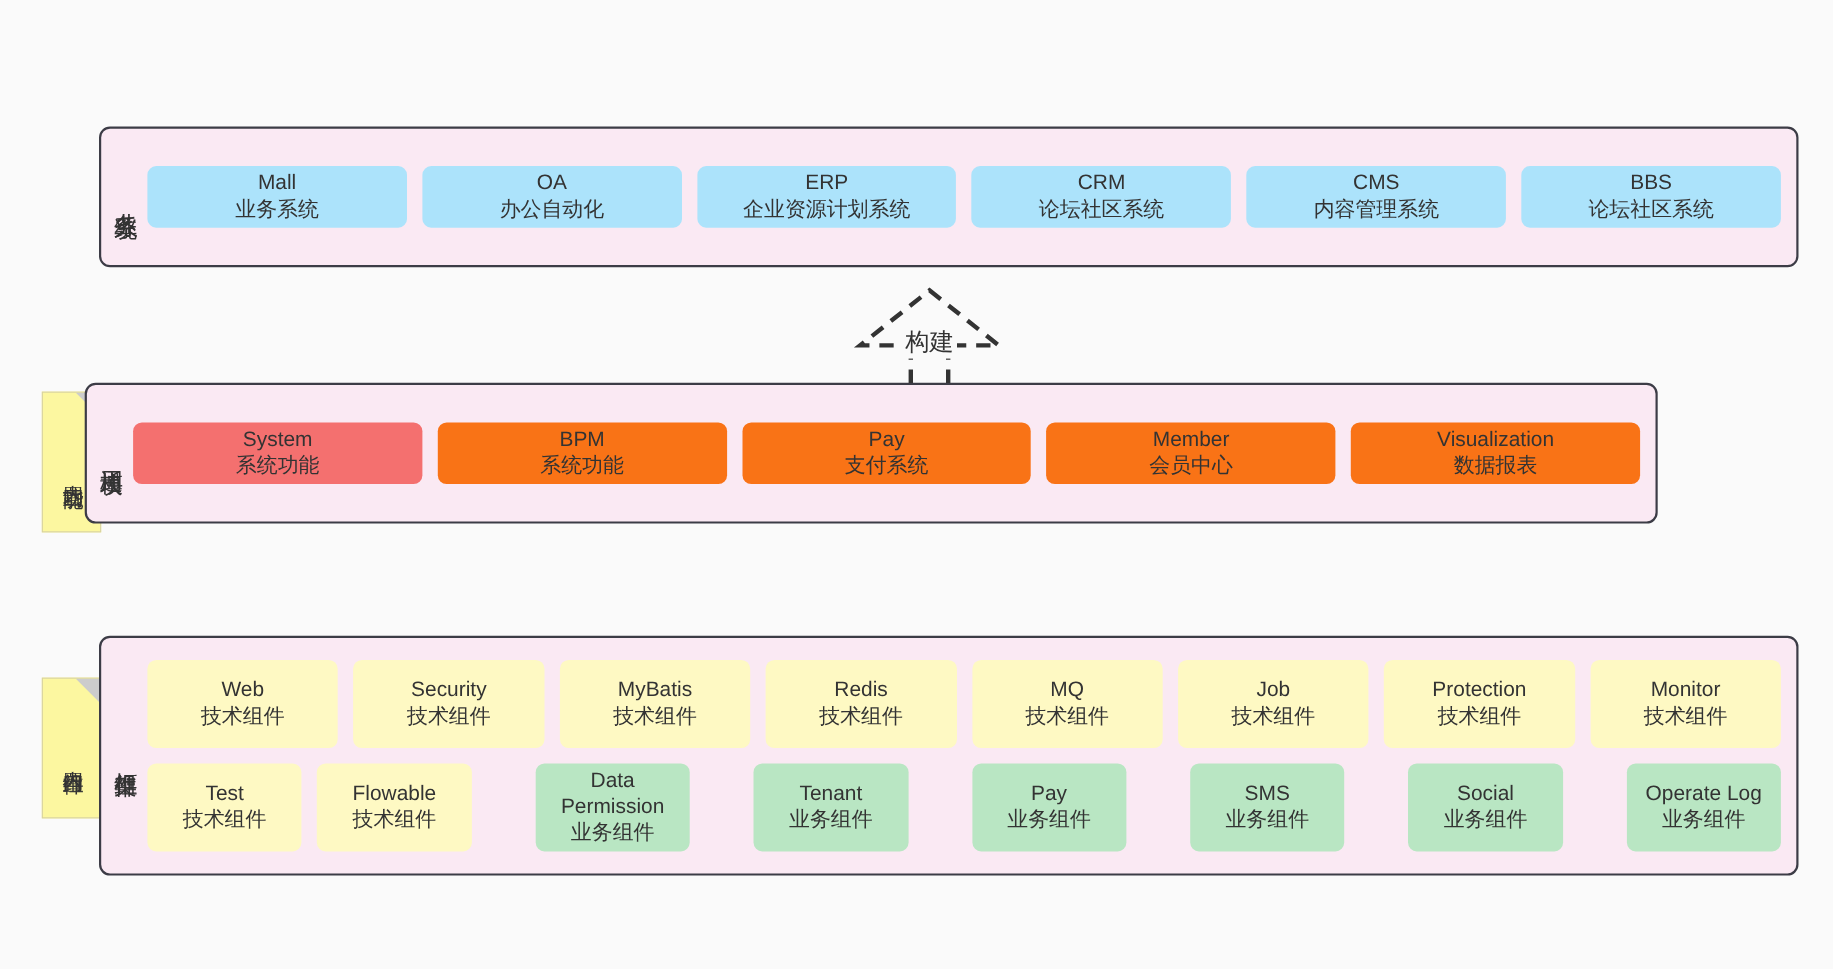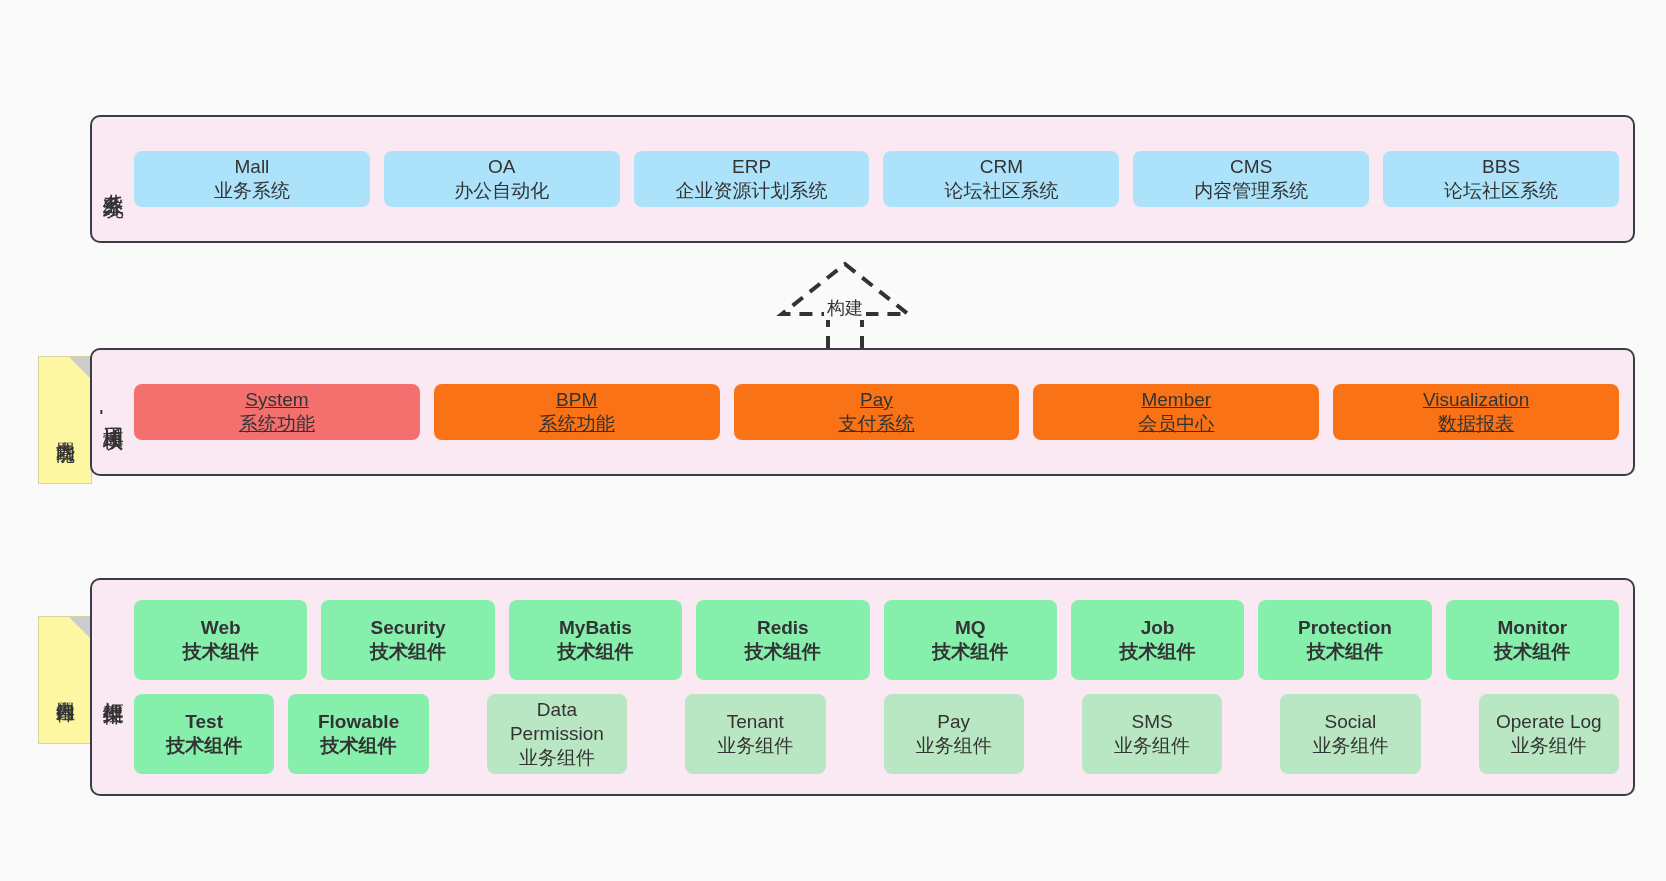--- a/index.html
+++ b/index.html
@@ -84,21 +84,21 @@
     box-sizing: border-box;
     padding: 4px 16px;
     min-width: 0;
   }
   .node .t-en { white-space: normal; }
   .node .t-cn { white-space: nowrap; }
 
   .blue        { background: #ace3fb; }
   .red-strong  { background: #f4706f; }
   .red-light   { background: #f97316; }
-  .green-strong{ background: #86efac; font-weight: bold; }
+  .green-strong{ background: #fef9c3; }
   .green-light { background: #b9e6c3; margin-left: 44px; }
 
   
   .sticky {
     position: absolute;
     width: 54px;
     background: #fcf7a0;
     border: 1px solid #d8d2a0;
     box-sizing: border-box;
     display: flex;
@@ -131,21 +131,21 @@
     width: 170px;
     height: 100px;
   }
   .connector svg { display: block; }
   .connector .conn-label {
     position: absolute;
     left: 50%;
     transform: translateX(-50%);
     top: 38px;
     background: #fafafa;
-    font-size: 18px;
+    font-size: 22px;
     color: #333333;
     padding: 0 3px;
     white-space: nowrap;
     user-select: none;
   }
 </style>
 </head>
 <body>
 
 <div id="canvas">
@@ -189,21 +189,21 @@
       <path d="M 68 96 L 102 96" fill="none" stroke="#333333" stroke-width="4" stroke-dasharray="13 9"></path>
     </svg>
     <span class="conn-label">构建</span>
   </div>
 
   <div class="sticky" style="left:38px; top:356px; height:128px;">
     <span class="fold"></span>
     <span class="sticky-text">内置功能</span>
   </div>
 
-  <div class="layer" id="layer-common-modules" style="left:90px; top:348px; width:1545px; height:128px;text-decoration:underline;">
+  <div class="layer" id="layer-common-modules" style="left:77px; top:348px; width:1430px; height:128px;">
     <div class="layer-title">通用模块</div>
     <div class="layer-body">
       <div class="row">
         <div class="node red-strong">
           <span class="t-en">System</span>
           <span class="t-cn">系统功能</span>
         </div>
         <div class="node red-light">
           <span class="t-en">BPM</span>
           <span class="t-cn">系统功能</span>

